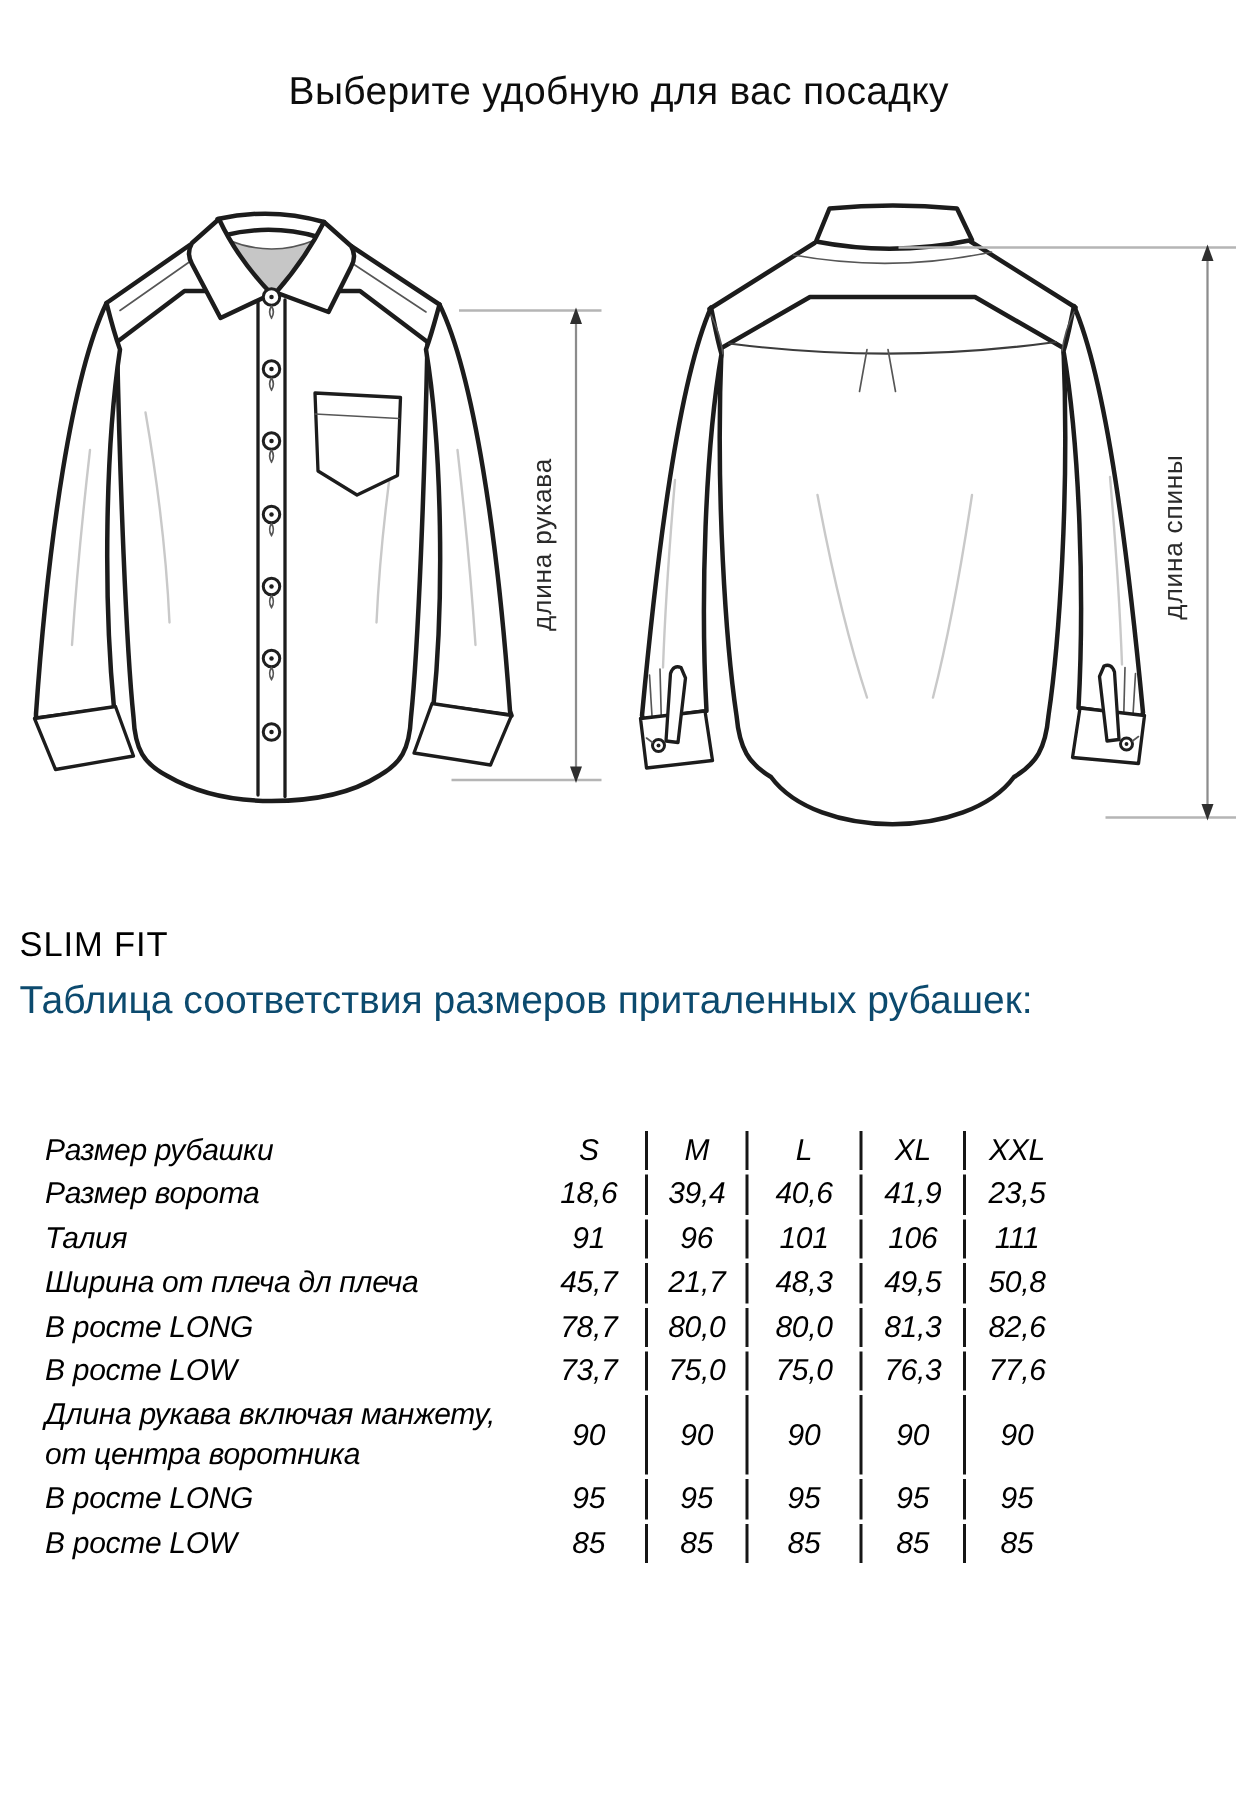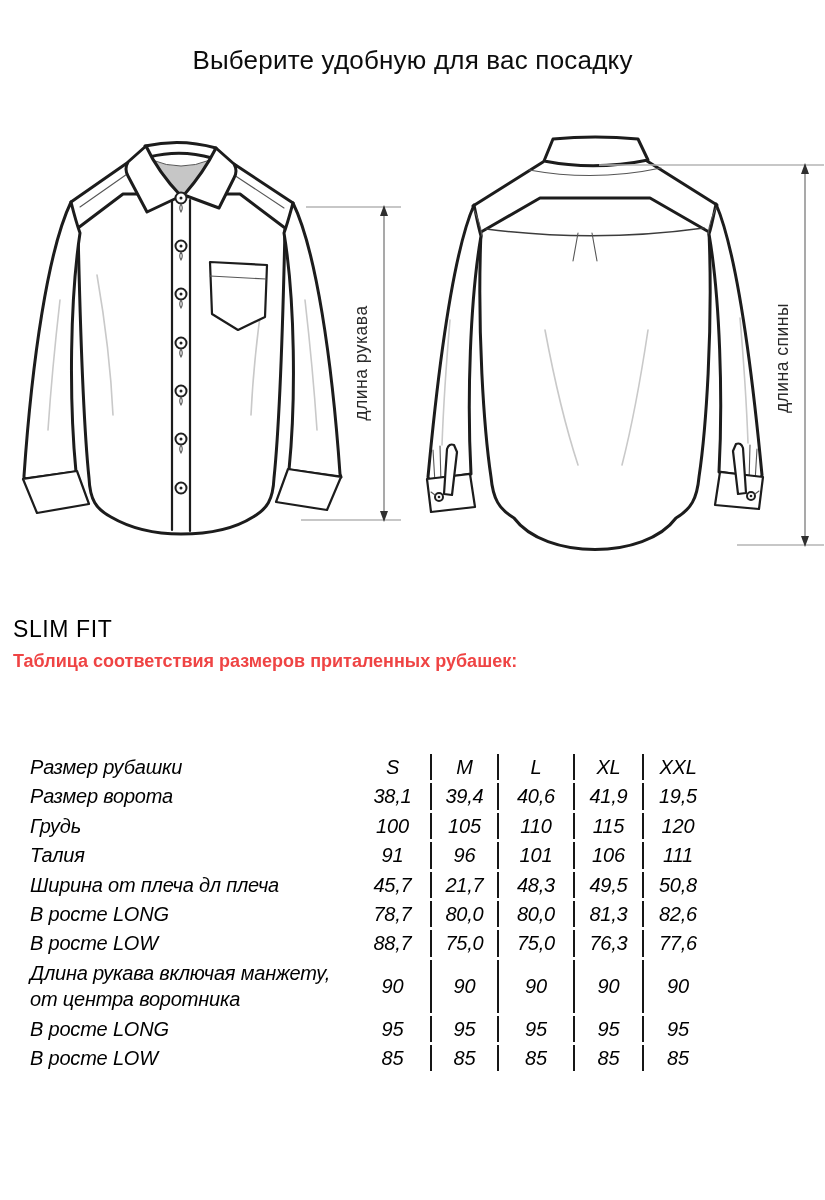--- a/index.html
+++ b/index.html
@@ -3,21 +3,21 @@
 <meta charset="utf-8">
 <style>
   html,body{margin:0;padding:0;background:#ffffff;}
   .page{position:relative;width:825px;height:1148px;background:#fff;overflow:hidden;
         font-family:"Liberation Sans",sans-serif;color:var(--text,#000);padding-left:31px;}
   .title{position:absolute;top:45px;left:0;width:825px;margin:0;text-align:center;
          font-size:26px;font-weight:400;color:#0d0d0d;letter-spacing:.2px;}
   .figure-svg{position:absolute;top:0;left:0;}
   .fit-heading{position:absolute;top:616px;left:13px;margin:0;font-size:23px;font-weight:400;
                letter-spacing:.6px;color:#000;}
-  .table-caption{position:absolute;top:651px;left:13px;margin:0;font-size:18px;font-weight:700;color:#ef4444;}
+  .table-caption{position:absolute;top:651px;left:13px;margin:0;font-size:26px;font-weight:400;color:#0c4a6e;}
   table.sizes{position:absolute;top:751px;left:30px;border-collapse:separate;border-spacing:0 3px;
               table-layout:fixed;width:682px;font-size:20px;color:#000;font-style:italic;}
   table.sizes td{padding:0;height:26px;vertical-align:middle;line-height:1.32;}
   td.l{text-align:left;white-space:pre-line;letter-spacing:-0.2px;}
   td.v{text-align:center;letter-spacing:-0.2px;}
   td.v + td.v{border-left:2px solid #161616;}
   
   .outline{stroke:var(--ink,#1c1c1c);stroke-width:3;fill:none;stroke-linejoin:round;stroke-linecap:round;}
   .outline2{stroke:var(--ink,#1c1c1c);stroke-width:2.2;fill:none;stroke-linejoin:round;stroke-linecap:round;}
   .seam{stroke:#565656;stroke-width:1.1;fill:none;stroke-linecap:round;}
@@ -192,33 +192,25 @@
         <tr>
           <td class="l">Размер рубашки</td>
           <td class="v">S</td>
           <td class="v">M</td>
           <td class="v">L</td>
           <td class="v">XL</td>
           <td class="v">XXL</td>
         </tr>
         <tr>
           <td class="l">Размер ворота</td>
-          <td class="v">38,1</td>
+          <td class="v">18,6</td>
           <td class="v">39,4</td>
           <td class="v">40,6</td>
           <td class="v">41,9</td>
-          <td class="v">19,5</td>
-        </tr>
-        <tr>
-          <td class="l">Грудь</td>
-          <td class="v">100</td>
-          <td class="v">105</td>
-          <td class="v">110</td>
-          <td class="v">115</td>
-          <td class="v">120</td>
+          <td class="v">23,5</td>
         </tr>
         <tr>
           <td class="l">Талия</td>
           <td class="v">91</td>
           <td class="v">96</td>
           <td class="v">101</td>
           <td class="v">106</td>
           <td class="v">111</td>
         </tr>
         <tr>
@@ -232,21 +224,21 @@
         <tr>
           <td class="l">В росте LONG</td>
           <td class="v">78,7</td>
           <td class="v">80,0</td>
           <td class="v">80,0</td>
           <td class="v">81,3</td>
           <td class="v">82,6</td>
         </tr>
         <tr>
           <td class="l">В росте LOW</td>
-          <td class="v">88,7</td>
+          <td class="v">73,7</td>
           <td class="v">75,0</td>
           <td class="v">75,0</td>
           <td class="v">76,3</td>
           <td class="v">77,6</td>
         </tr>
         <tr>
           <td class="l">Длина рукава включая манжету,
 от центра воротника</td>
           <td class="v">90</td>
           <td class="v">90</td>

